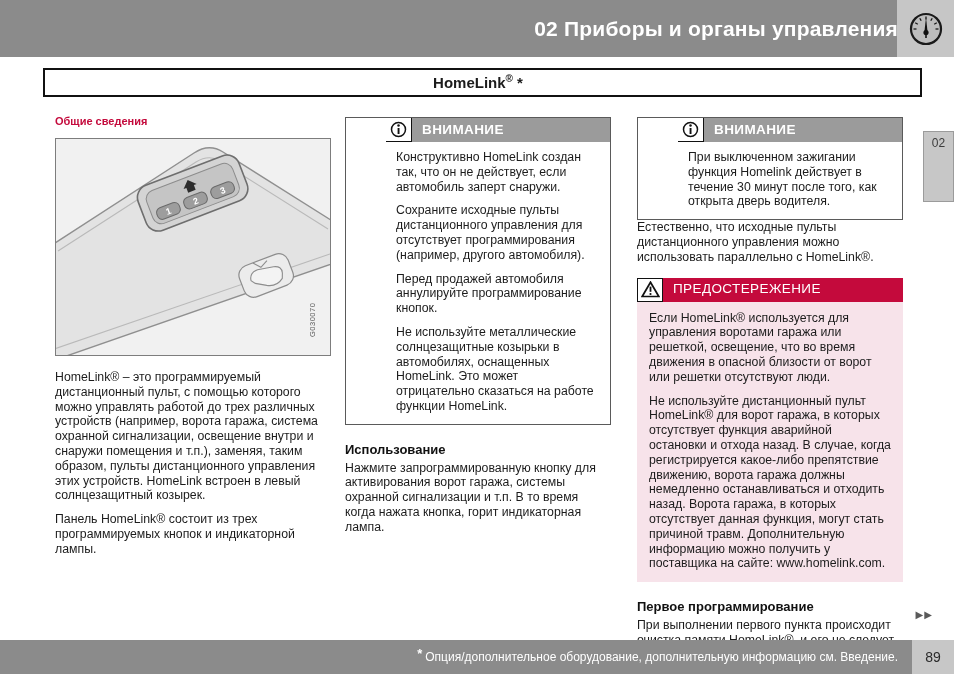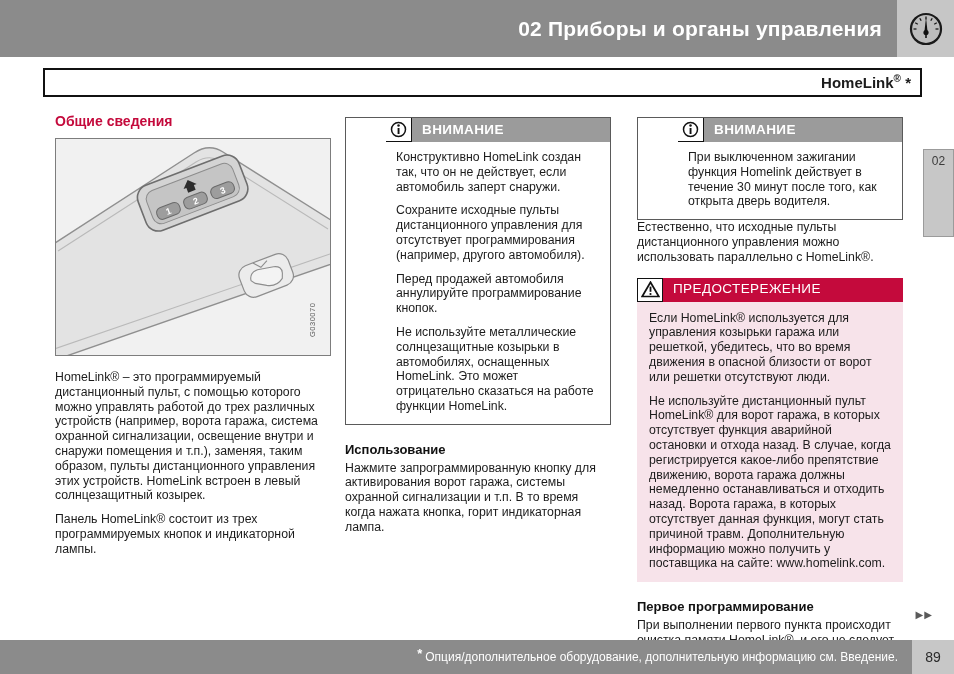--- a/index.html
+++ b/index.html
@@ -1,49 +1,49 @@
 <!DOCTYPE html>
 <html><head>
 <meta charset="utf-8">
 <style>
   html,body{margin:0;padding:0;background:#fff;}
   .page{position:relative;width:954px;height:674px;background:#ffffff;overflow:hidden;
         font-family:"Liberation Sans", sans-serif;color:#1c1c1c;}
 
   
   .header-bar{position:absolute;left:0;top:0;width:954px;height:57px;background:#8b8b8b;}
-  .header-title{position:absolute;right:72px;top:0;height:57px;display:flex;align-items:center;
+  .header-title{position:absolute;right:56px;top:0;height:57px;display:flex;align-items:center;
         color:#fff;font-size:21px;font-weight:bold;letter-spacing:.2px;}
   .header-icon-box{position:absolute;right:0;top:0;width:57px;height:57px;background:#c6c6c6;
         display:flex;align-items:center;justify-content:center;}
 
   
   .title-box{position:absolute;left:43px;top:68px;width:879px;height:29px;border:2px solid #111;
-        box-sizing:border-box;display:flex;align-items:center;justify-content:flex-end;padding-right:9px;}
+        box-sizing:border-box;display:flex;align-items:center;justify-content:center;padding-right:9px;}
   .title-box .t{font-size:15px;font-weight:bold;}
   .title-box sup{font-size:10px;font-weight:bold;vertical-align:super;line-height:0;}
 
   
-  .side-tab{position:absolute;left:923px;top:149px;width:31px;height:88px;background:#c7c7c7;
+  .side-tab{position:absolute;left:923px;top:131px;width:31px;height:71px;background:#c7c7c7;
         border:1px solid #9b9b9b;box-sizing:border-box;text-align:center;font-size:12px;color:#3c3c3c;padding-top:4px;}
   .cont-marker{position:absolute;right:21px;top:609px;font-family:"DejaVu Sans", sans-serif;
         font-size:10px;color:#5a5a5a;letter-spacing:1px;}
   .footer-bar{position:absolute;left:0;bottom:0;width:912px;height:34px;background:#8b8b8b;
         box-sizing:border-box;display:flex;align-items:center;justify-content:flex-end;padding-right:14px;
         color:#fff;font-size:12px;}
   .footer-bar .star{font-size:13px;font-weight:bold;vertical-align:super;position:relative;top:-4px;margin-right:3px;}
   .page-num{position:absolute;right:0;bottom:0;width:42px;height:34px;background:#c7c7c7;color:#2a2a2a;
         display:flex;align-items:center;justify-content:center;font-size:14px;margin-left:19px;}
 
   
   .col{position:absolute;font-size:12.3px;line-height:14.8px;}
   .col-left{left:55px;top:112px;width:276px;}
   .col-mid{left:345px;top:117px;width:266px;}
   .col-right{left:637px;top:117px;width:266px;}
-  .red-heading{color:#c40a3c;font-size:14px;font-weight:bold;margin:0 0 8px 0;line-height:18px;}
+  .red-heading{color:#c40a3c;font-size:11px;font-weight:bold;margin:0 0 8px 0;line-height:18px;}
   .sub-heading{font-size:13px;font-weight:bold;margin:18px 0 3px 0;color:#111;}
   .col p{margin:0 0 9px 0;}
 
   .figure{width:276px;height:218px;border:1px solid #7d7d7d;box-sizing:border-box;background:#f1f1f1;overflow:hidden;}
 
   
   .note-box{border:1px solid #5a5a5a;background:#fff;box-sizing:border-box;width:266px;padding-left:40px;}
   .box-header{display:flex;height:24px;}
   .icon-cell{width:26px;height:24px;background:#fff;border-right:1px solid #111;border-bottom:1px solid #111;
         display:flex;align-items:center;justify-content:center;box-sizing:border-box;}
@@ -173,21 +173,21 @@
         <div class="icon-cell">
           <svg width="19" height="17" viewBox="0 0 19 17">
             <path d="M 9.5 1.2 L 17.8 15.5 L 1.2 15.5 Z" fill="#fff" stroke="#111" stroke-width="1.7"></path>
             <rect x="8.6" y="5.6" width="1.8" height="5.2" fill="#111"></rect>
             <circle cx="9.5" cy="13" r="1.1" fill="#111"></circle>
           </svg>
         </div>
         <div class="bar-red">ПРЕДОСТЕРЕЖЕНИЕ</div>
       </div>
       <div class="box-body">
-        <p>Если HomeLink® используется для управления козырьки гаража или решеткой, убедитесь, что во время движения в опасной близости от ворот или решетки отсутствуют люди.</p>
+        <p>Если HomeLink® используется для управления воротами гаража или решеткой, освещение, что во время движения в опасной близости от ворот или решетки отсутствуют люди.</p>
         <p>Не используйте дистанционный пульт HomeLink® для ворот гаража, в которых отсутствует функция аварийной остановки и отхода назад. В случае, когда регистрируется какое-либо препятствие движению, ворота гаража должны немедленно останавливаться и отходить назад. Ворота гаража, в которых отсутствует данная функция, могут стать причиной травм. Дополнительную информацию можно получить у поставщика на сайте: www.homelink.com.</p>
       </div>
     </div>
 
     <h3 class="sub-heading">Первое программирование</h3>
     <p>При выполнении первого пункта происходит очистка памяти HomeLink®, и его не следует</p>
   </div>
 
   <div class="cont-marker">▶▶</div>
 

